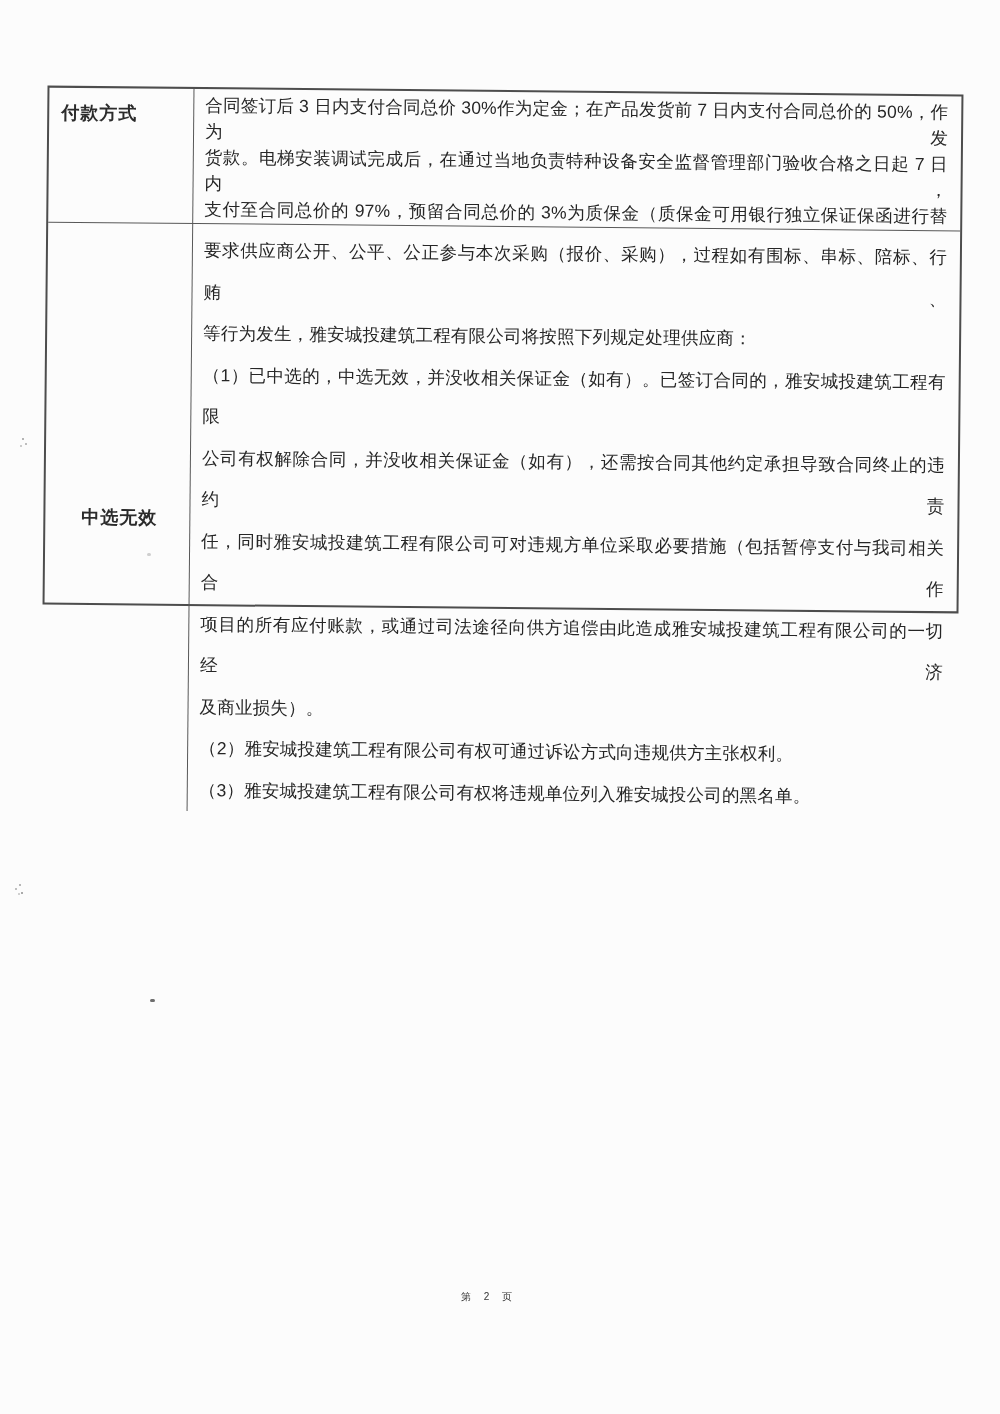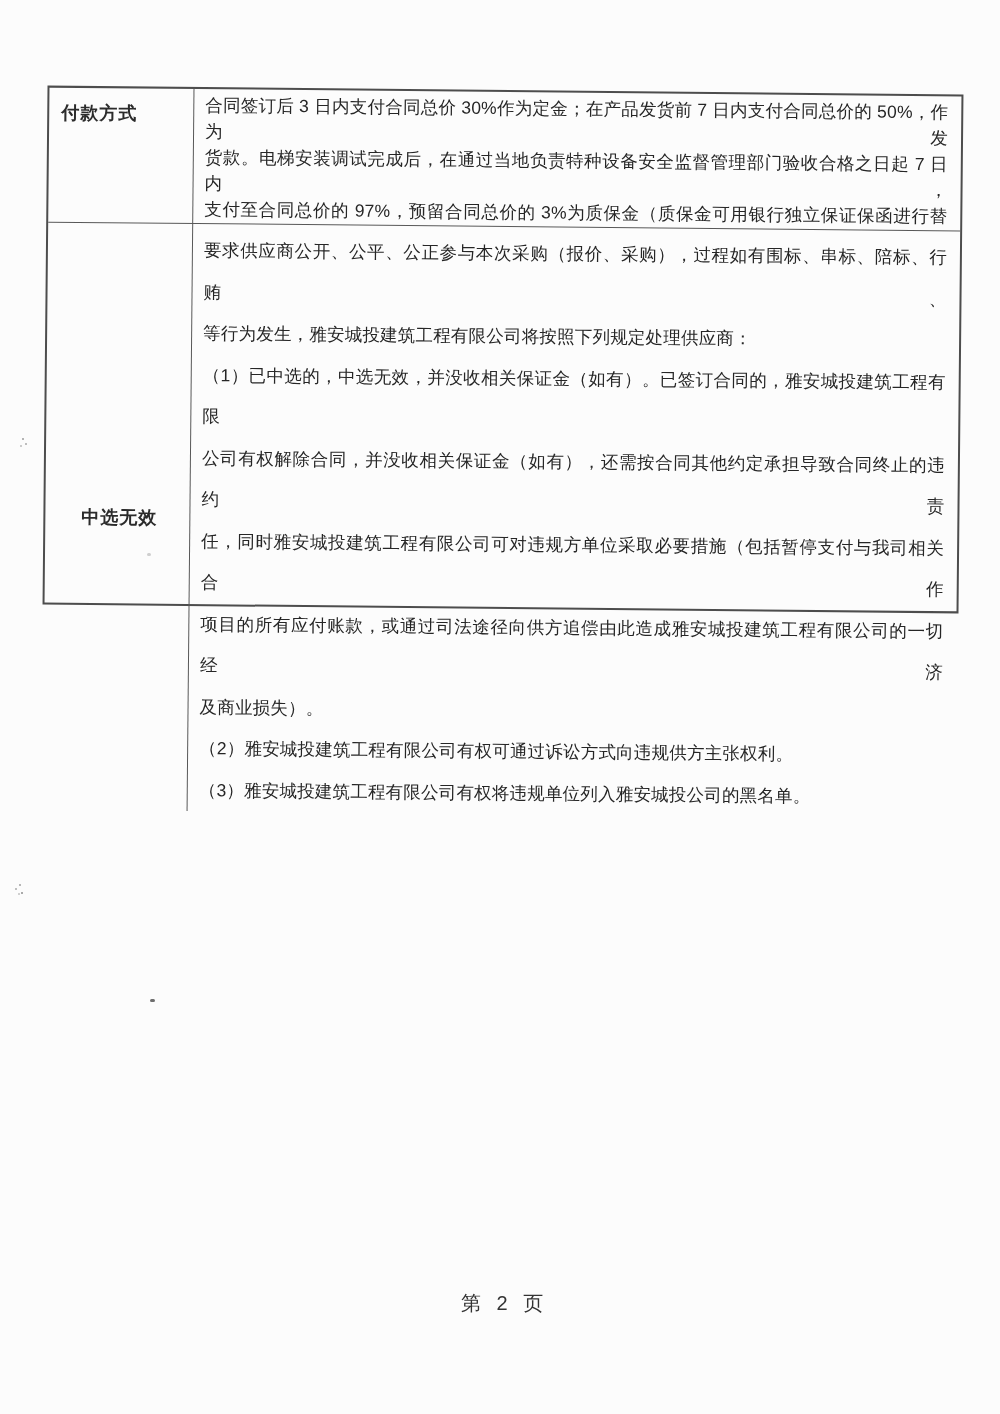--- a/index.html
+++ b/index.html
@@ -63,21 +63,21 @@
     white-space: normal;
     text-align: justify;
     text-align-last: justify;
   }
   .r1 .line { line-height: 26px; }
   .r2 .line { line-height: 41.5px; }
   .footer {
     position: absolute;
     left: 461px;
     top: 1290px;
-    font-size: 20px;
+    font-size: 10px;
     letter-spacing: 5px;
     color: #333333;
   }
   
   .speck { position: absolute; border-radius: 50%; }
   .speck.s1 {
     left: 22px; top: 438px; width: 2px; height: 2px; background: #9c9c9c;
     box-shadow: 3px 5px 0 0 #aaaaaa, -2px 7px 0 0 #bdbdbd;
   }
   .speck.s2 {

